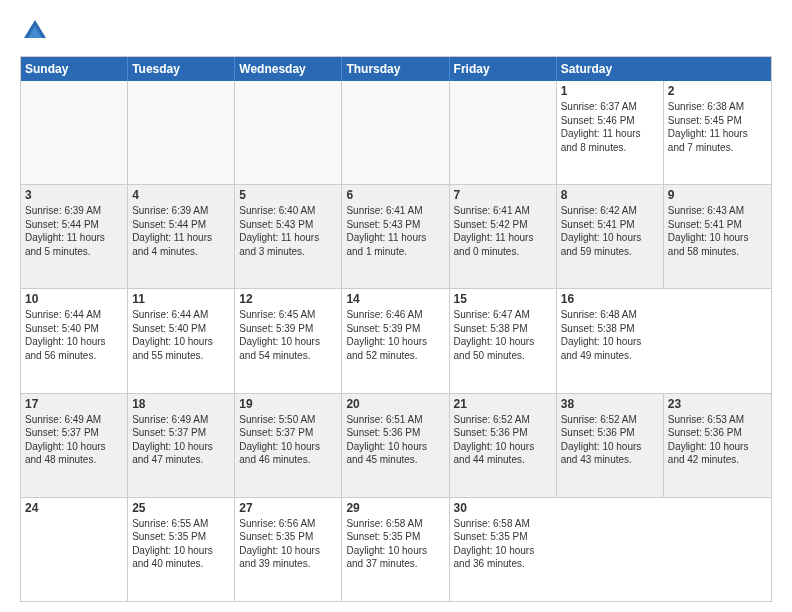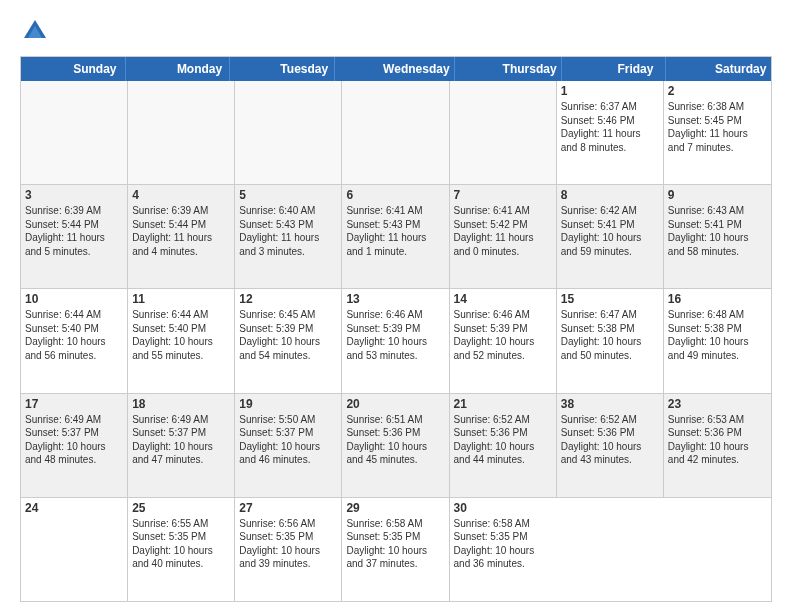--- a/index.html
+++ b/index.html
@@ -60,23 +60,22 @@
     .cal-header {
       display: grid;
       grid-template-columns: repeat(7, 1fr);
       background: #2a6ab5;
     }
     .cal-header-cell {
       color: #fff;
       font-size: 12px;
       font-weight: bold;
       padding: 5px 4px;
-      text-align: center;
+      text-align: left;
       border-right: 1px solid #4a8ad5;
-      margin-left: 44px;
     }
     .cal-header-cell:last-child { border-right: none; }
     .cal-body {
       flex: 1;
       display: flex;
       flex-direction: column;
     }
     .cal-row {
       display: grid;
       grid-template-columns: repeat(7, 1fr);
@@ -126,21 +125,20 @@
     </div>
     <div class="title-block">
       <div class="month-title"></div>
       <div class="subtitle"></div>
     </div>
   </div>
 
   <div class="calendar">
     <div class="cal-header">
     <div class="cal-header-cell">Sunday</div>
-        <div class="cal-header-cell">Monday</div>
         <div class="cal-header-cell">Tuesday</div>
         <div class="cal-header-cell">Wednesday</div>
         <div class="cal-header-cell">Thursday</div>
         <div class="cal-header-cell">Friday</div>
         <div class="cal-header-cell">Saturday</div>
       </div>
     <div class="cal-body">
     <div class="cal-row">
           <div class="cal-cell empty"></div>
           <div class="cal-cell empty"></div>
@@ -229,27 +227,20 @@
 and 55 minutes.</div>
           </div>
           <div class="cal-cell">
             <span class="day-num">12</span>
             <div class="cell-text">Sunrise: 6:45 AM
 Sunset: 5:39 PM
 Daylight: 10 hours
 and 54 minutes.</div>
           </div>
           <div class="cal-cell">
-            <span class="day-num">13</span>
-            <div class="cell-text">Sunrise: 6:46 AM
-Sunset: 5:39 PM
-Daylight: 10 hours
-and 53 minutes.</div>
-          </div>
-          <div class="cal-cell">
             <span class="day-num">14</span>
             <div class="cell-text">Sunrise: 6:46 AM
 Sunset: 5:39 PM
 Daylight: 10 hours
 and 52 minutes.</div>
           </div>
           <div class="cal-cell">
             <span class="day-num">15</span>
             <div class="cell-text">Sunrise: 6:47 AM
 Sunset: 5:38 PM

